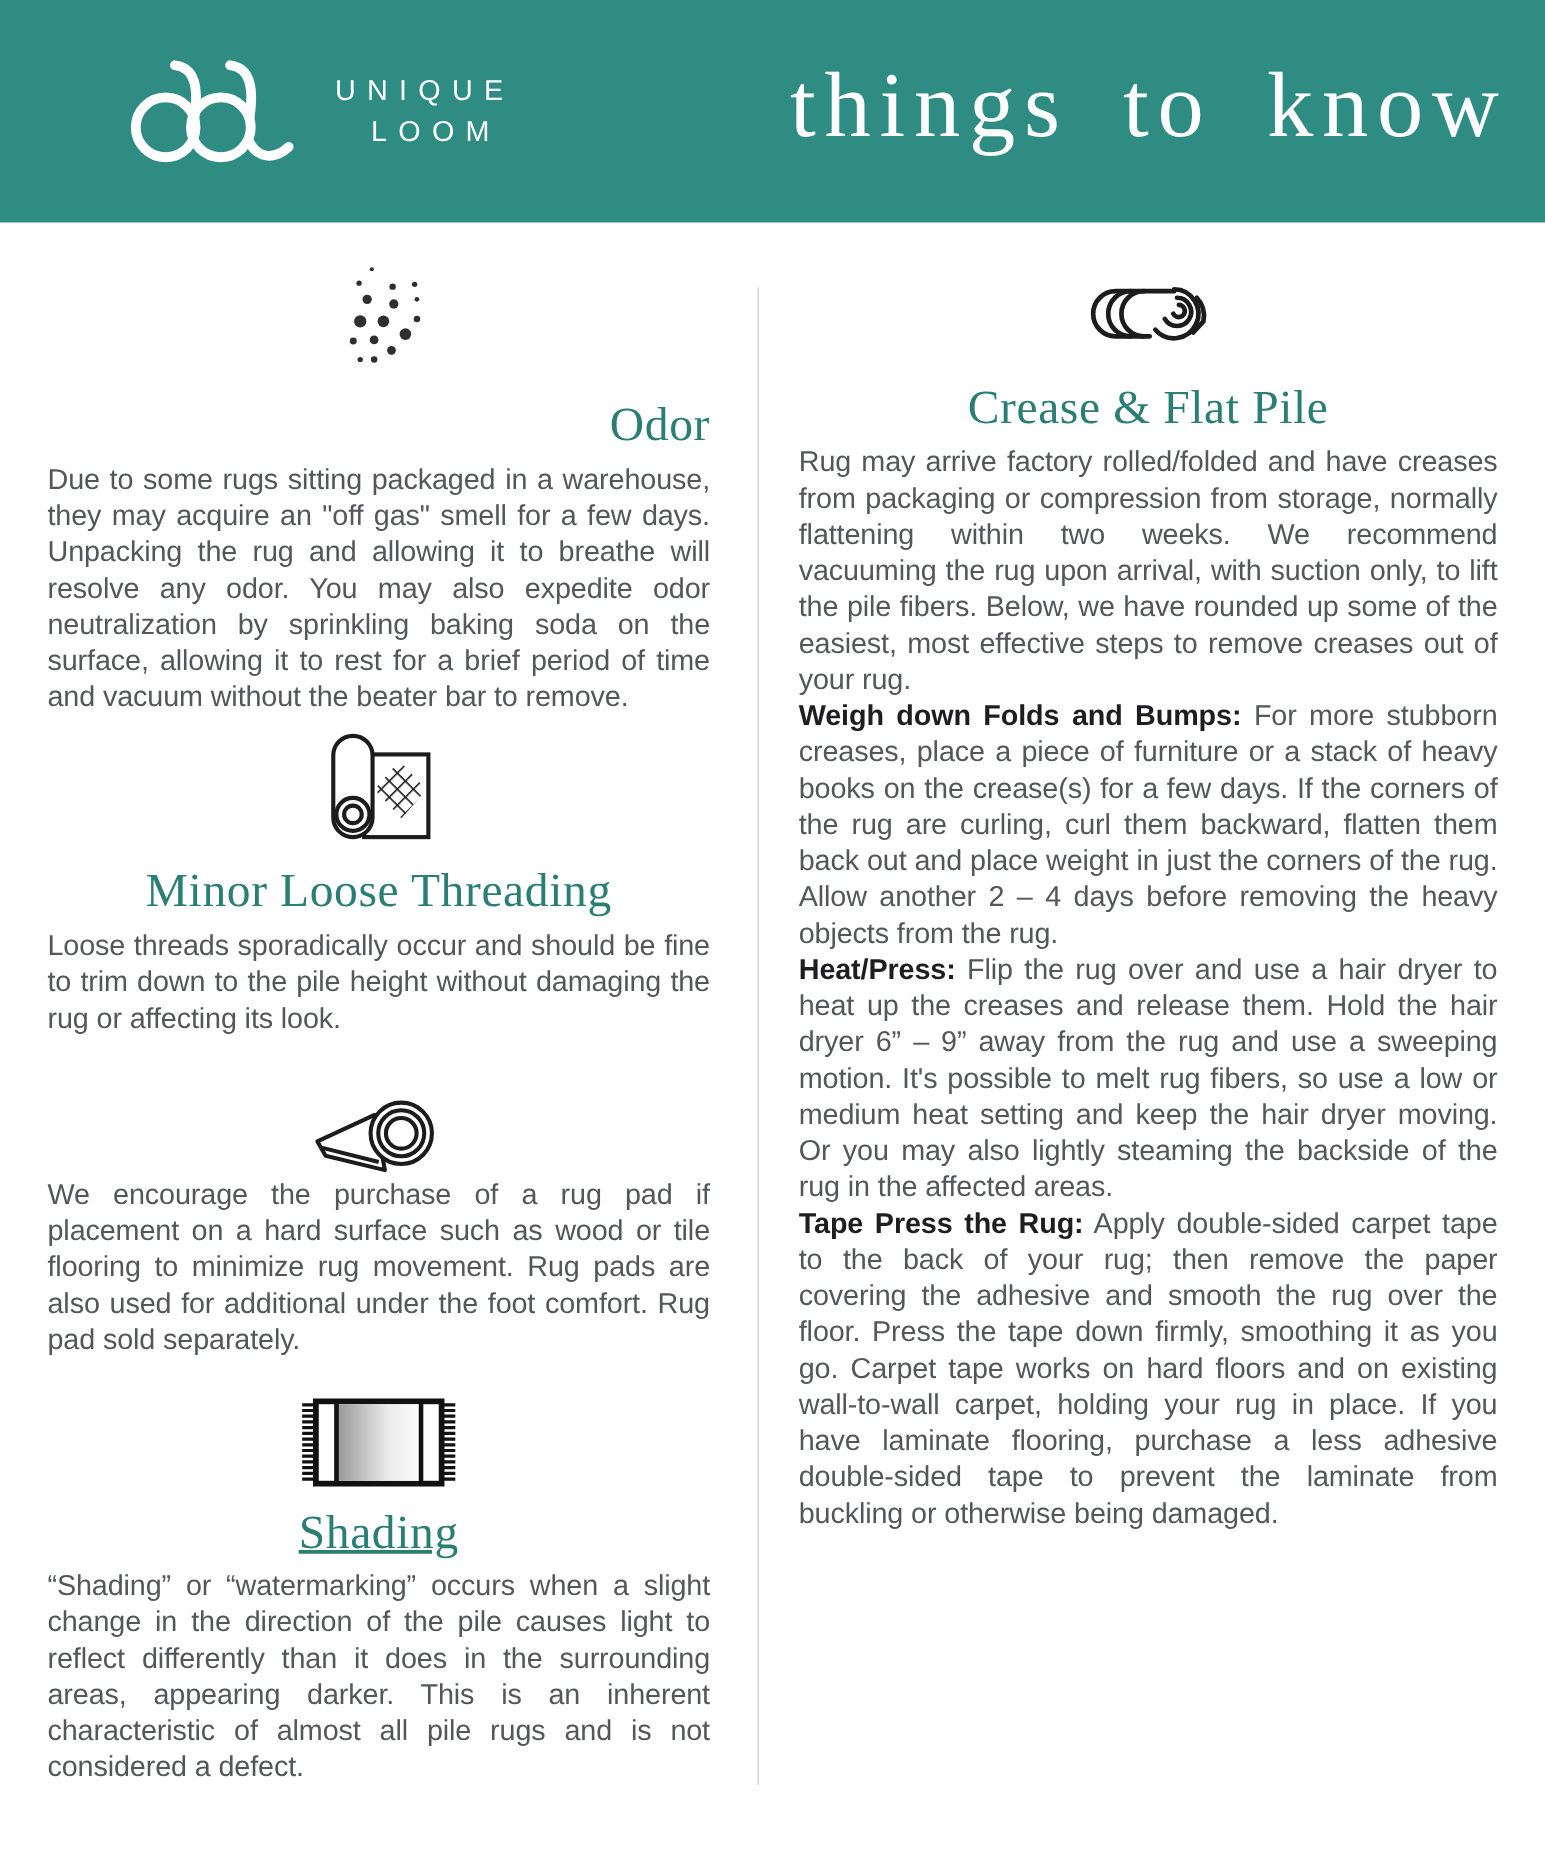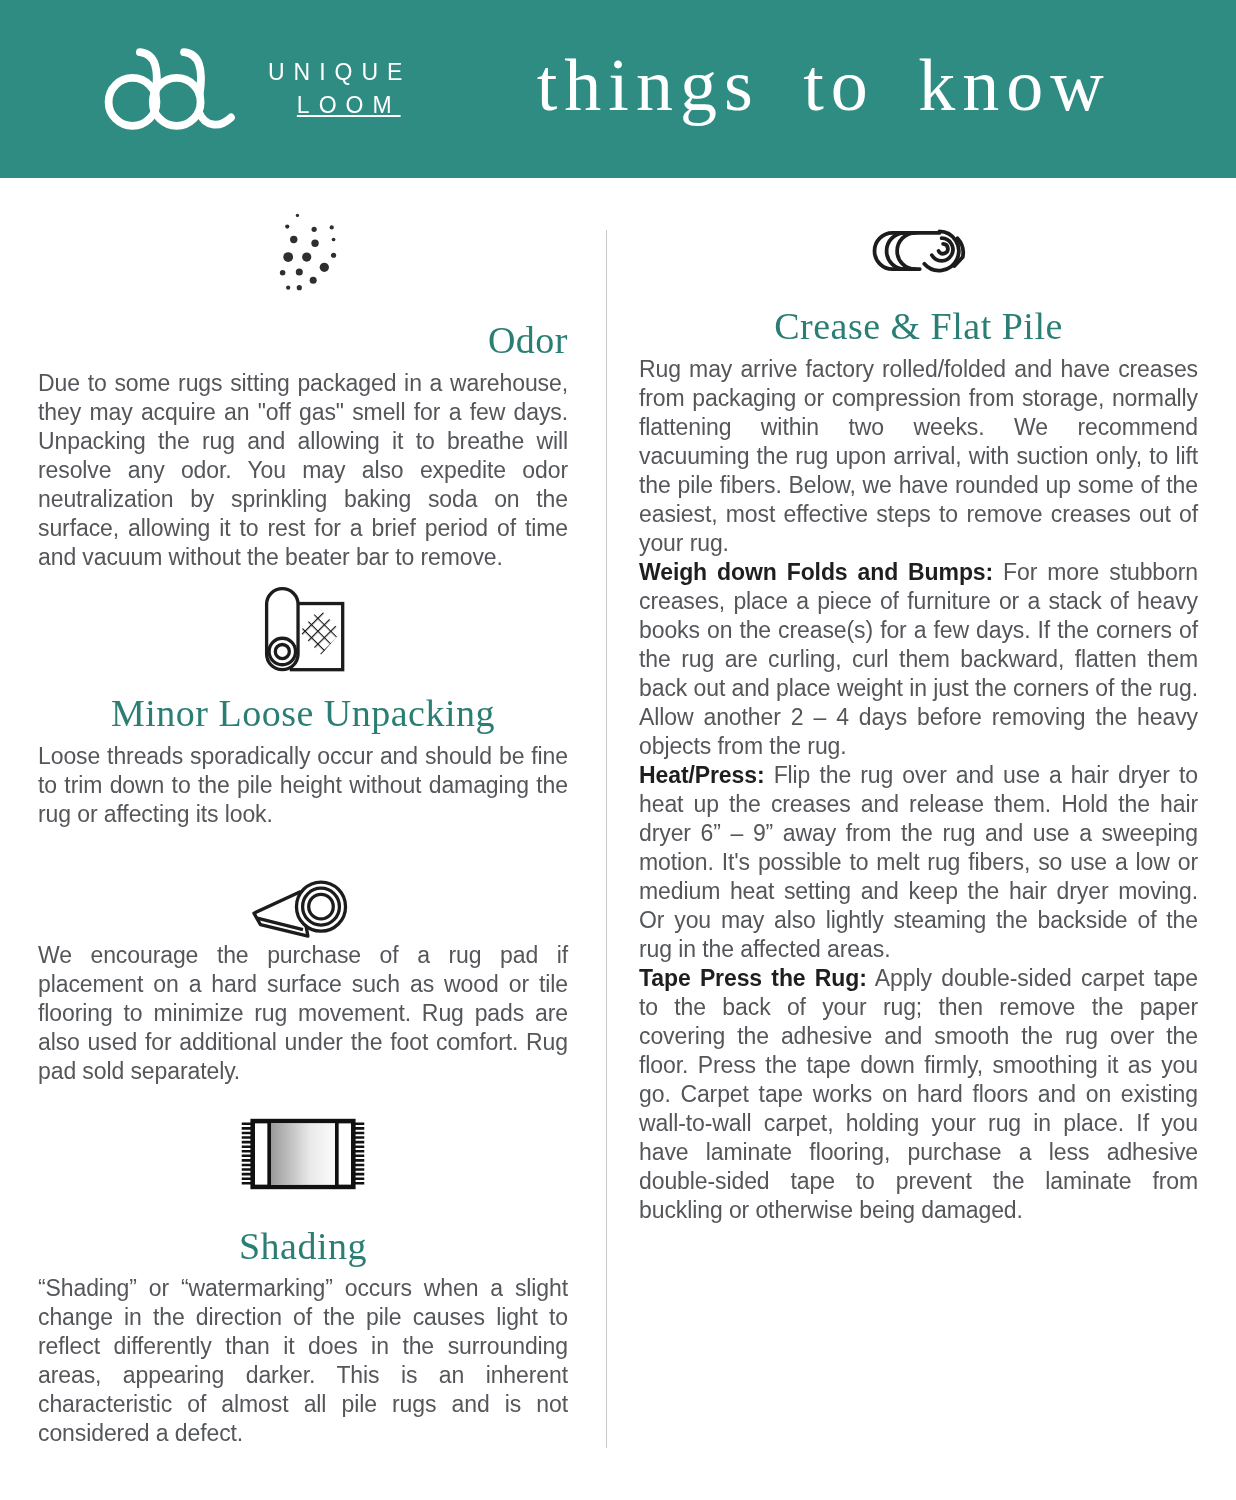--- a/index.html
+++ b/index.html
@@ -4,45 +4,45 @@
 <style>
   html,body{margin:0;padding:0;background:#ffffff;}
   .page{position:relative;width:1236px;height:1500px;background:#ffffff;overflow:hidden;
         font-family:"Liberation Sans",sans-serif;}
   
   .banner{height:178px;background:#2E8C82;display:flex;align-items:center;color:#ffffff;}
   .brand{display:flex;align-items:center;gap:20px;margin-left:98px;flex:0 0 auto;}
   .logo{width:150px;height:92px;}
   .brand-text{display:flex;flex-direction:column;font-size:23px;letter-spacing:9px;
               line-height:1.45;font-weight:400;}
-  .brand-text span:nth-child(2){align-self:center;margin-left:18px;text-decoration:underline;}
-  .banner-title{flex:1;text-align:center;font-family:"Liberation Serif",serif;
+  .brand-text span:nth-child(2){align-self:center;margin-left:18px;}
+  .banner-title{flex:1;text-align:right;font-family:"Liberation Serif",serif;
                 font-size:74px;letter-spacing:7px;word-spacing:18px;font-weight:400;
-                margin-top:-8px;white-space:nowrap;}
+                padding-right:30px;margin-top:-8px;white-space:nowrap;}
   
   .columns{display:flex;align-items:stretch;}
   .col{box-sizing:border-box;}
   .col.left{width:606px;padding:0 38px 0 38px;}
   .divider{width:1px;background:#c9c9c9;margin-top:52px;}
   .col.right{width:629px;padding:0 38px 0 32px;}
   .icon-wrap{display:flex;justify-content:center;align-items:flex-end;}
   h2{font-family:"Liberation Serif",serif;font-weight:400;text-align:center;
      font-size:38px;color:#2A7E74;margin:0;letter-spacing:0.5px;line-height:1.1;}
   p.body{ text-align:justify;font-size:23px;line-height:29px;color:#54565A;margin:0;
           letter-spacing:-0.1px;}
   p.body .lead{color:#1E1E20;font-weight:700;}
   
   .iw-odor{margin-top:30px;height:88px;}
   .h-odor{margin-top:24px;margin-bottom:7px;text-align:right;}
   .iw-threading{margin-top:13px;height:90px;}
   .h-threading{margin-top:18px;margin-bottom:7px;}
   .iw-rugpad{margin-top:40px;height:72px;}
   .h-rugpad{margin-top:22px;margin-bottom:7px;}
   .iw-shading{margin-top:30px;height:76px;}
-  .h-shading{margin-top:34px;margin-bottom:7px;}
+  .h-shading{margin-top:14px;margin-bottom:7px;text-decoration:underline;}
   .iw-spiral{margin-top:50px;height:46px;}
   .h-crease{margin-top:32px;margin-bottom:7px;}
   .step{margin-top:32px;}
   .intro{margin-top:0;}
   svg{display:block;}
 </style>
 </head>
 <body>
 
 <div class="page">
@@ -98,21 +98,21 @@
               <path d="M0 0 H11 M0 0 V11" stroke="#1C1C1C" stroke-width="3"></path>
             </pattern>
           </defs>
           <rect x="38" y="22" width="62" height="80" fill="#ffffff" stroke-width="4"></rect>
           <polygon points="72,28 98,56 74,84 48,56" fill="url(#xhatch)" stroke="none"></polygon>
           <rect x="8" y="4" width="38" height="98" rx="19" fill="#ffffff" stroke-width="4"></rect>
           <circle cx="27" cy="80" r="16" fill="#ffffff" stroke-width="4"></circle>
           <circle cx="27" cy="80" r="8.5" fill="#ffffff" stroke-width="4"></circle>
         </svg>
       </div>
-      <h2 class="h-threading">Minor Loose Unpacking</h2>
+      <h2 class="h-threading">Minor Loose Threading</h2>
       <p class="body">Loose threads sporadically occur and should be fine to trim down to the pile height without damaging the rug or affecting its look.</p>
 
       <div class="icon-wrap iw-rugpad">
         <svg width="110" height="72" viewBox="0 0 132 88" fill="none" stroke="#1C1C1C" stroke-width="4" stroke-linejoin="round">
           <path d="M62 28 L6 54 L14 68 L72 82 Z" fill="#ffffff"></path>
           <path d="M10 60 L66 74"></path>
           <circle cx="88" cy="46" r="30" fill="#ffffff"></circle>
           <circle cx="88" cy="46" r="22.5" fill="#ffffff"></circle>
           <circle cx="88" cy="46" r="15" fill="#ffffff"></circle>
         </svg>

